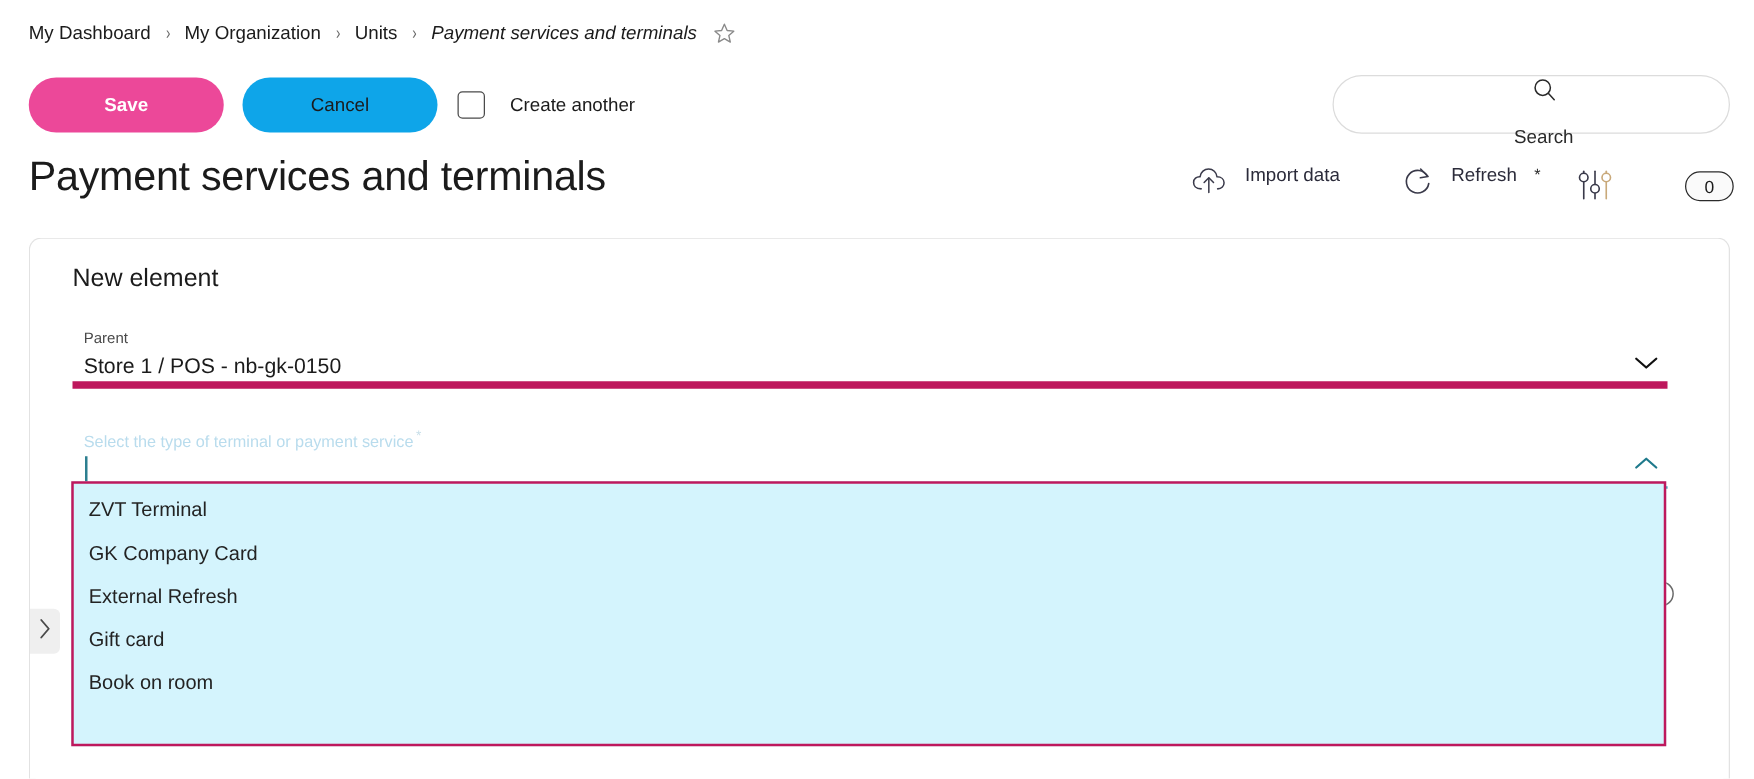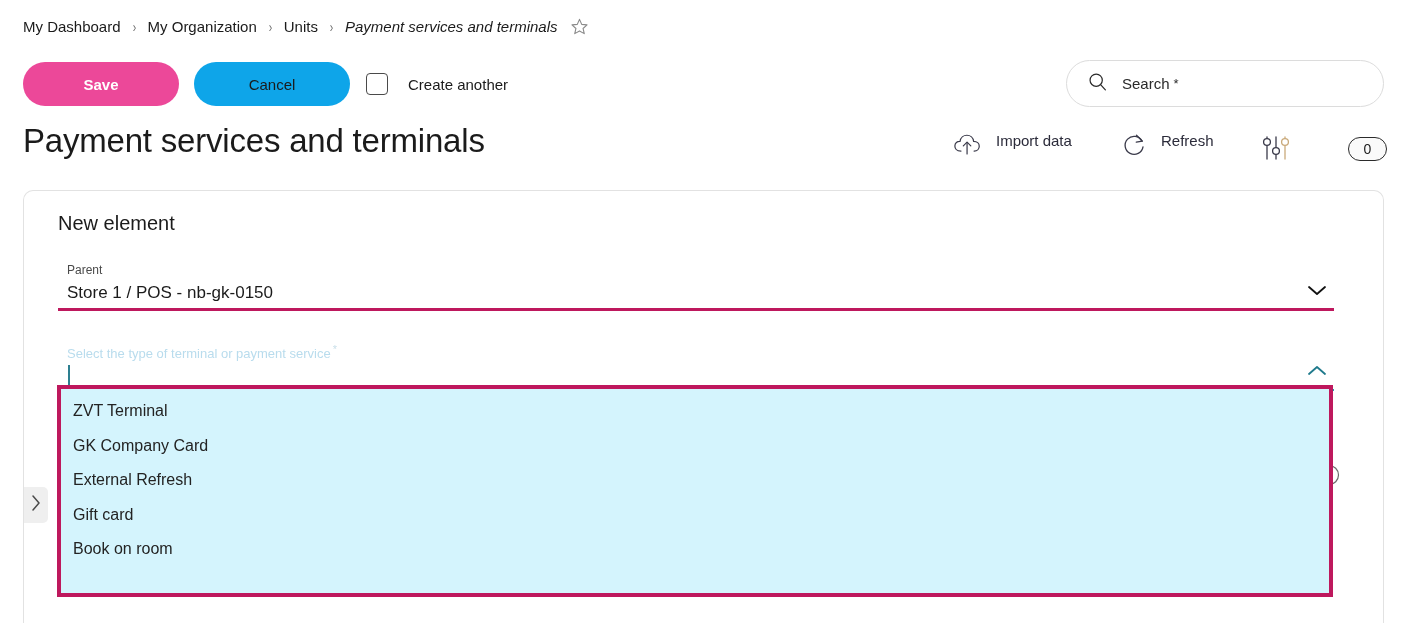--- a/index.html
+++ b/index.html
@@ -121,20 +121,21 @@
     width: 318px;
     height: 47px;
     border: 1px solid #dcdcdc;
     border-radius: 24px;
     background: #fff;
     display: flex;
     align-items: center;
     padding-left: 20px;
     gap: 14px;
     cursor: text;
+    flex-direction: column;
   }
   .search-placeholder {
     font-size: 15px;
     color: #2a2a2a;
   }
   .search-star {
     font-size: 13px;
     color: #2a2a2a;
     margin-left: -10px;
     vertical-align: super;
@@ -209,21 +210,21 @@
     color: #1b1b1b;
   }
 
   
   .field-parent {
     position: absolute;
     left: 34px;
     top: 72px;
     width: 1276px;
     height: 48px;
-    border-bottom: 3px solid #be185d;
+    border-bottom: 6px solid #be185d;
   }
   .field-label-small {
     position: absolute;
     left: 9px;
     top: 0px;
     font-size: 12px;
     color: #4a4a4a;
   }
   .field-value {
     position: absolute;
@@ -286,21 +287,21 @@
   }
 
   
   .dropdown {
     position: absolute;
     left: 57px;
     top: 385px;
     width: 1276px;
     height: 212px;
     background: #d4f4fd;
-    border: 4px solid #be185d;
+    border: 2px solid #be185d;
     z-index: 20;
     overflow: hidden;
   }
   .dd-option {
     height: 34.5px;
     display: flex;
     align-items: center;
     padding-left: 12px;
     font-size: 16px;
     color: #232323;

